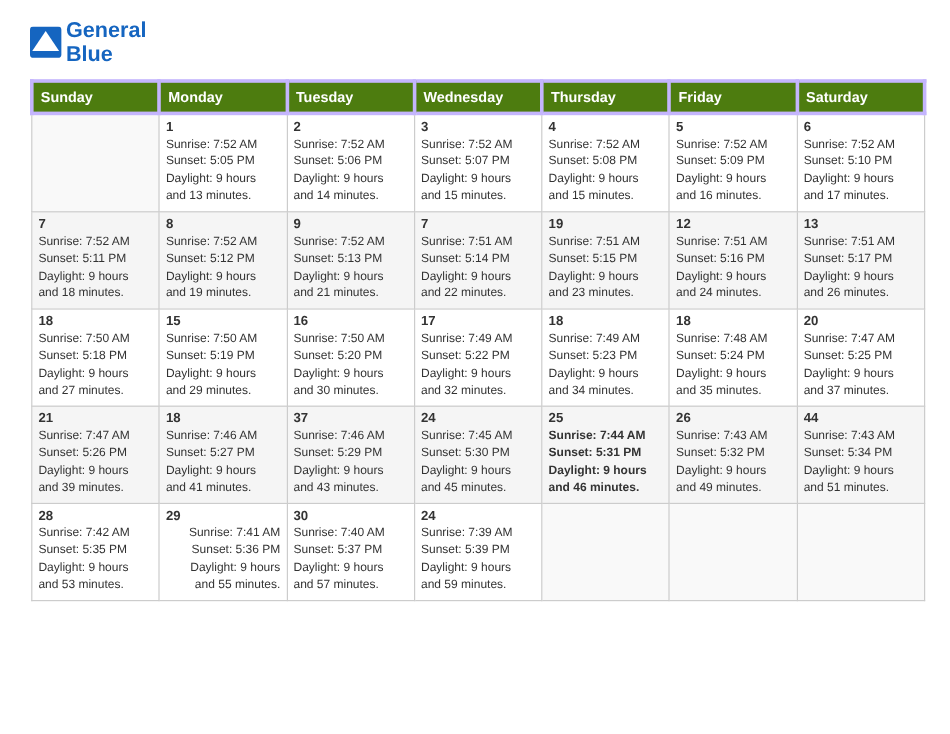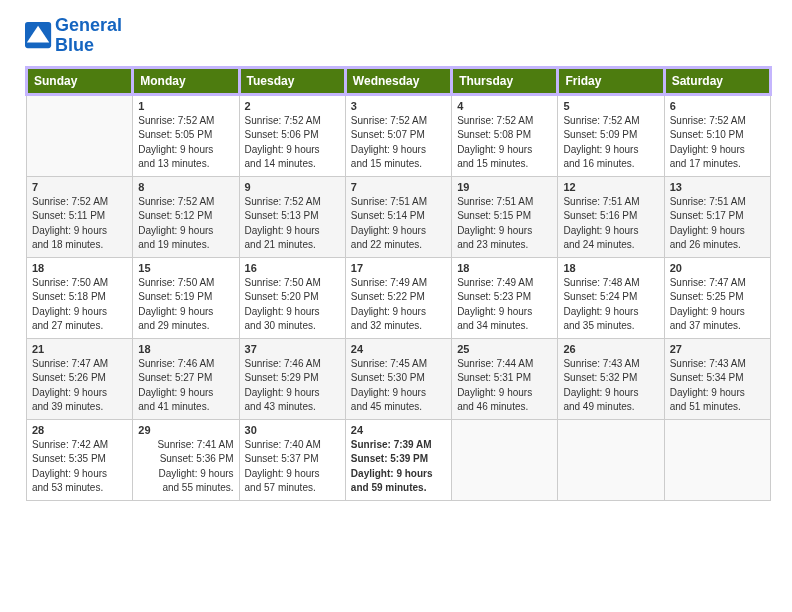--- a/index.html
+++ b/index.html
@@ -297,34 +297,34 @@
           </td>
           <td>
             <span class="day-num">24</span>
             <div class="day-info" style="white-space: pre-line;">Sunrise: 7:45 AM
 Sunset: 5:30 PM
 Daylight: 9 hours
 and 45 minutes.</div>
           </td>
           <td>
             <span class="day-num">25</span>
-            <div class="day-info" style="white-space: pre-line;">Sunrise: 7:44 AM
+            <div class="day-info" style="white-space: pre-line; font-weight: bold;">Sunrise: 7:44 AM
 Sunset: 5:31 PM
 Daylight: 9 hours
 and 46 minutes.</div>
           </td>
           <td>
             <span class="day-num">26</span>
             <div class="day-info" style="white-space: pre-line;">Sunrise: 7:43 AM
 Sunset: 5:32 PM
 Daylight: 9 hours
 and 49 minutes.</div>
           </td>
           <td>
-            <span class="day-num">27</span>
+            <span class="day-num">44</span>
             <div class="day-info" style="white-space: pre-line;">Sunrise: 7:43 AM
 Sunset: 5:34 PM
 Daylight: 9 hours
 and 51 minutes.</div>
           </td>
         </tr>
         <tr>
           <td>
             <span class="day-num">28</span>
             <div class="day-info" style="white-space: pre-line;">Sunrise: 7:42 AM
@@ -341,21 +341,21 @@
           </td>
           <td>
             <span class="day-num">30</span>
             <div class="day-info" style="white-space: pre-line;">Sunrise: 7:40 AM
 Sunset: 5:37 PM
 Daylight: 9 hours
 and 57 minutes.</div>
           </td>
           <td>
             <span class="day-num">24</span>
-            <div class="day-info" style="white-space: pre-line; font-weight: bold;">Sunrise: 7:39 AM
+            <div class="day-info" style="white-space: pre-line;">Sunrise: 7:39 AM
 Sunset: 5:39 PM
 Daylight: 9 hours
 and 59 minutes.</div>
           </td>
           <td class="empty-cell"></td>
           <td class="empty-cell"></td>
           <td class="empty-cell"></td>
         </tr>
       </tbody>
   </table>

